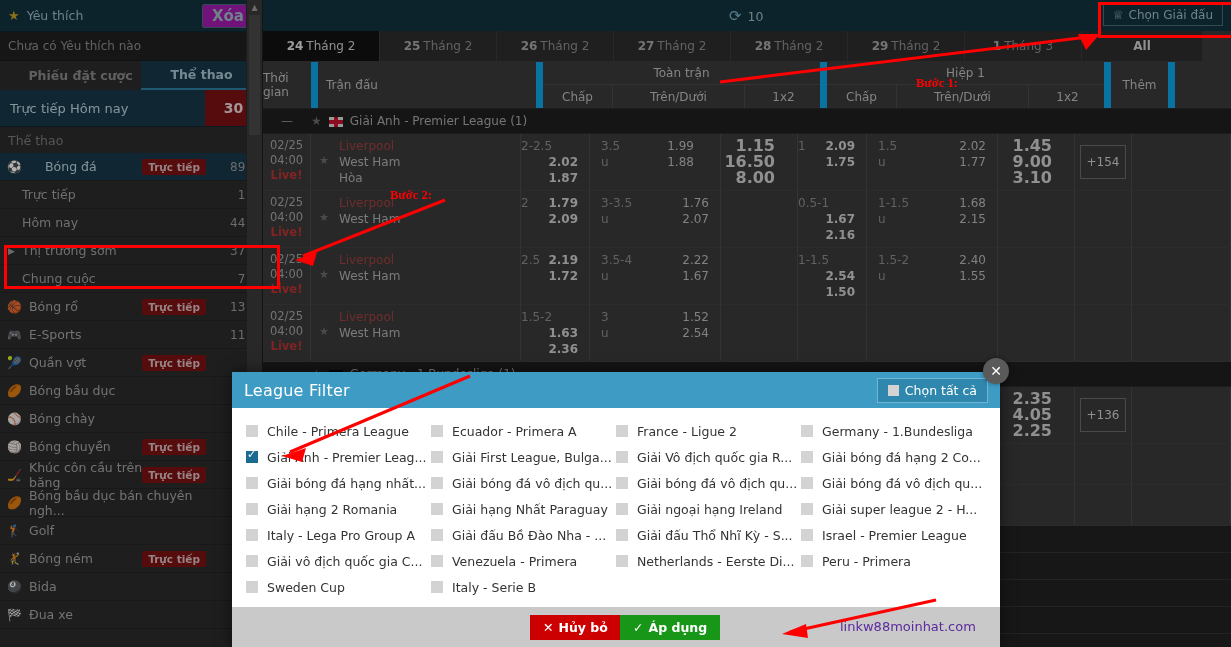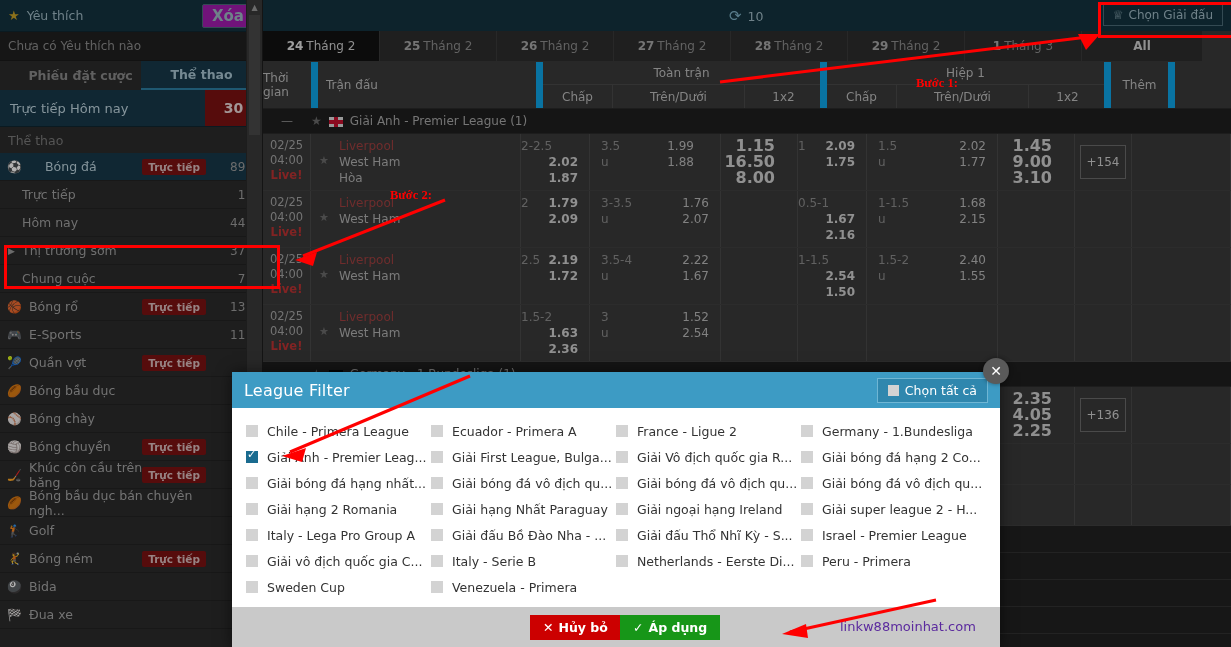--- a/index.html
+++ b/index.html
@@ -801,25 +801,25 @@
           <div class="mitem">
             <span class="cb"></span>
             <span>Giải hạng Nhất Paraguay</span>
           </div>
           <div class="mitem">
             <span class="cb"></span>
             <span>Giải đấu Bồ Đào Nha - ...</span>
           </div>
           <div class="mitem">
             <span class="cb"></span>
+            <span>Venezuela - Primera</span>
+          </div>
+          <div class="mitem">
+            <span class="cb"></span>
             <span>Italy - Serie B</span>
-          </div>
-          <div class="mitem">
-            <span class="cb"></span>
-            <span>Venezuela - Primera</span>
           </div>
         </div>
         <div class="mcol">
           <div class="mitem">
             <span class="cb"></span>
             <span>France - Ligue 2</span>
           </div>
           <div class="mitem">
             <span class="cb"></span>
             <span>Giải Vô địch quốc gia R...</span>

